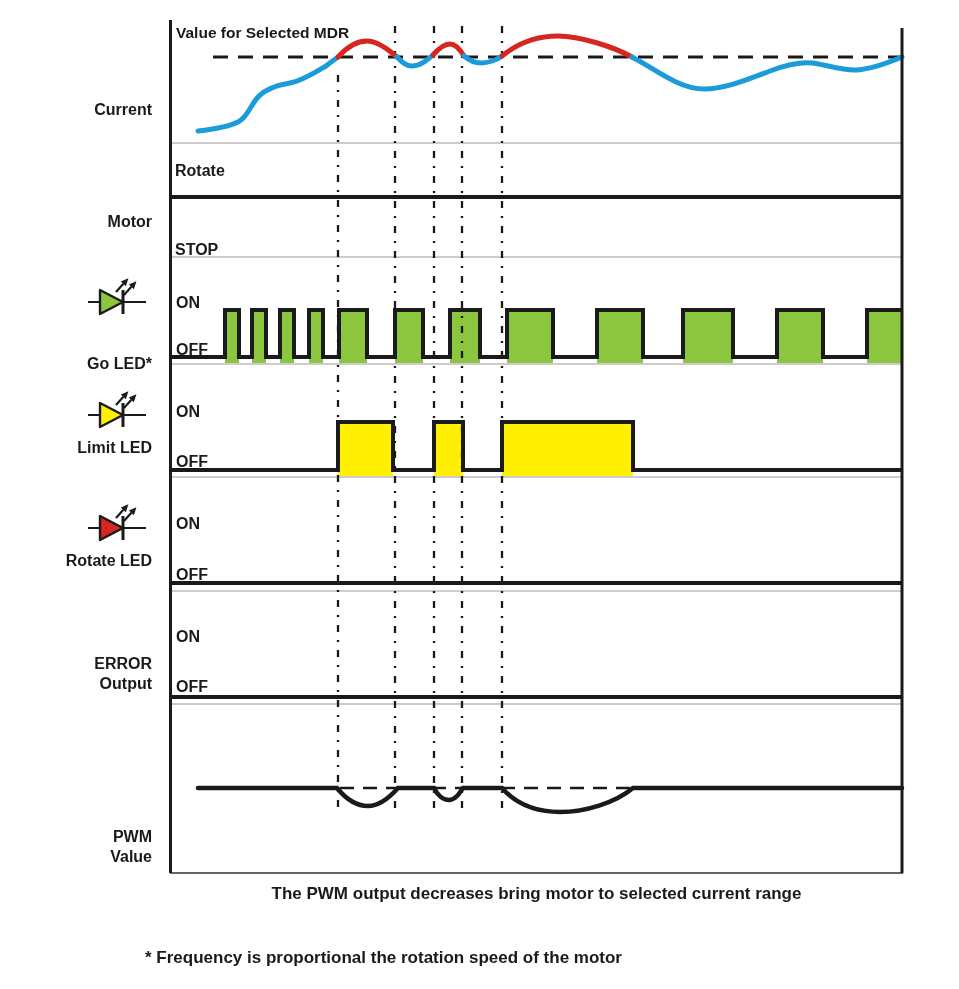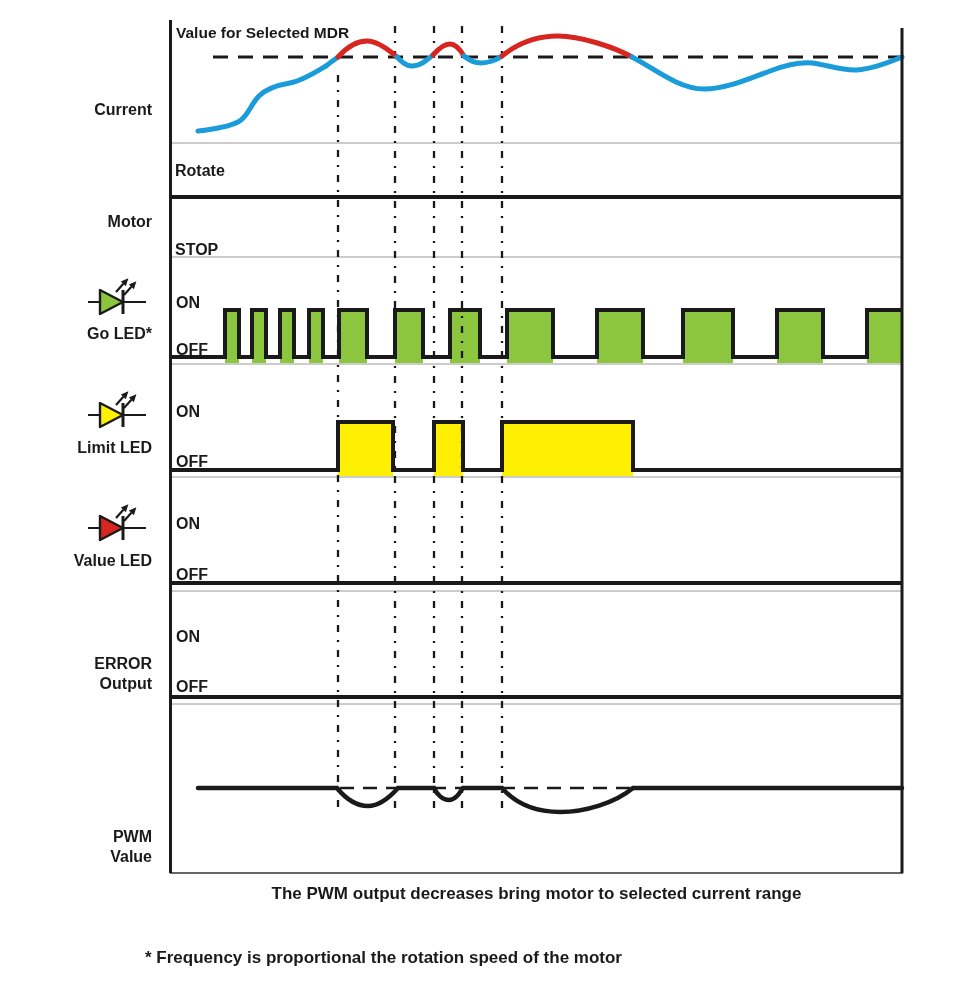--- a/index.html
+++ b/index.html
@@ -110,23 +110,23 @@
           <line x1="116" y1="518" x2="123.37" y2="509.86" stroke="#1a1a1a" stroke-width="2.2"></line>
           <polygon points="128.395,504.31 125.88600000000001,512.138 120.854,507.582" fill="#1a1a1a"></polygon>
           <line x1="124" y1="521" x2="131.37" y2="512.86" stroke="#1a1a1a" stroke-width="2.2"></line>
           <polygon points="136.395,507.31 133.886,515.138 128.854,510.582" fill="#1a1a1a"></polygon>
         </g>
       </g>
   </svg>
 
   <div class="lbl side" style="top:100px">Current</div>
   <div class="lbl side" style="top:212px">Motor</div>
-  <div class="lbl side" style="top:324px">Go LED*</div>
+  <div class="lbl side" style="top:354px">Go LED*</div>
   <div class="lbl side" style="top:438px">Limit LED</div>
-  <div class="lbl side" style="top:551px">Value LED</div>
+  <div class="lbl side" style="top:551px">Rotate LED</div>
   <div class="lbl side" style="top:654px">
     <div>ERROR</div>
     <div>Output</div>
   </div>
   <div class="lbl side" style="top:827px">
     <div>PWM</div>
     <div>Value</div>
   </div>
 
   <div class="lbl inchart small" style="left:176px;top:24px">Value for Selected MDR</div>

